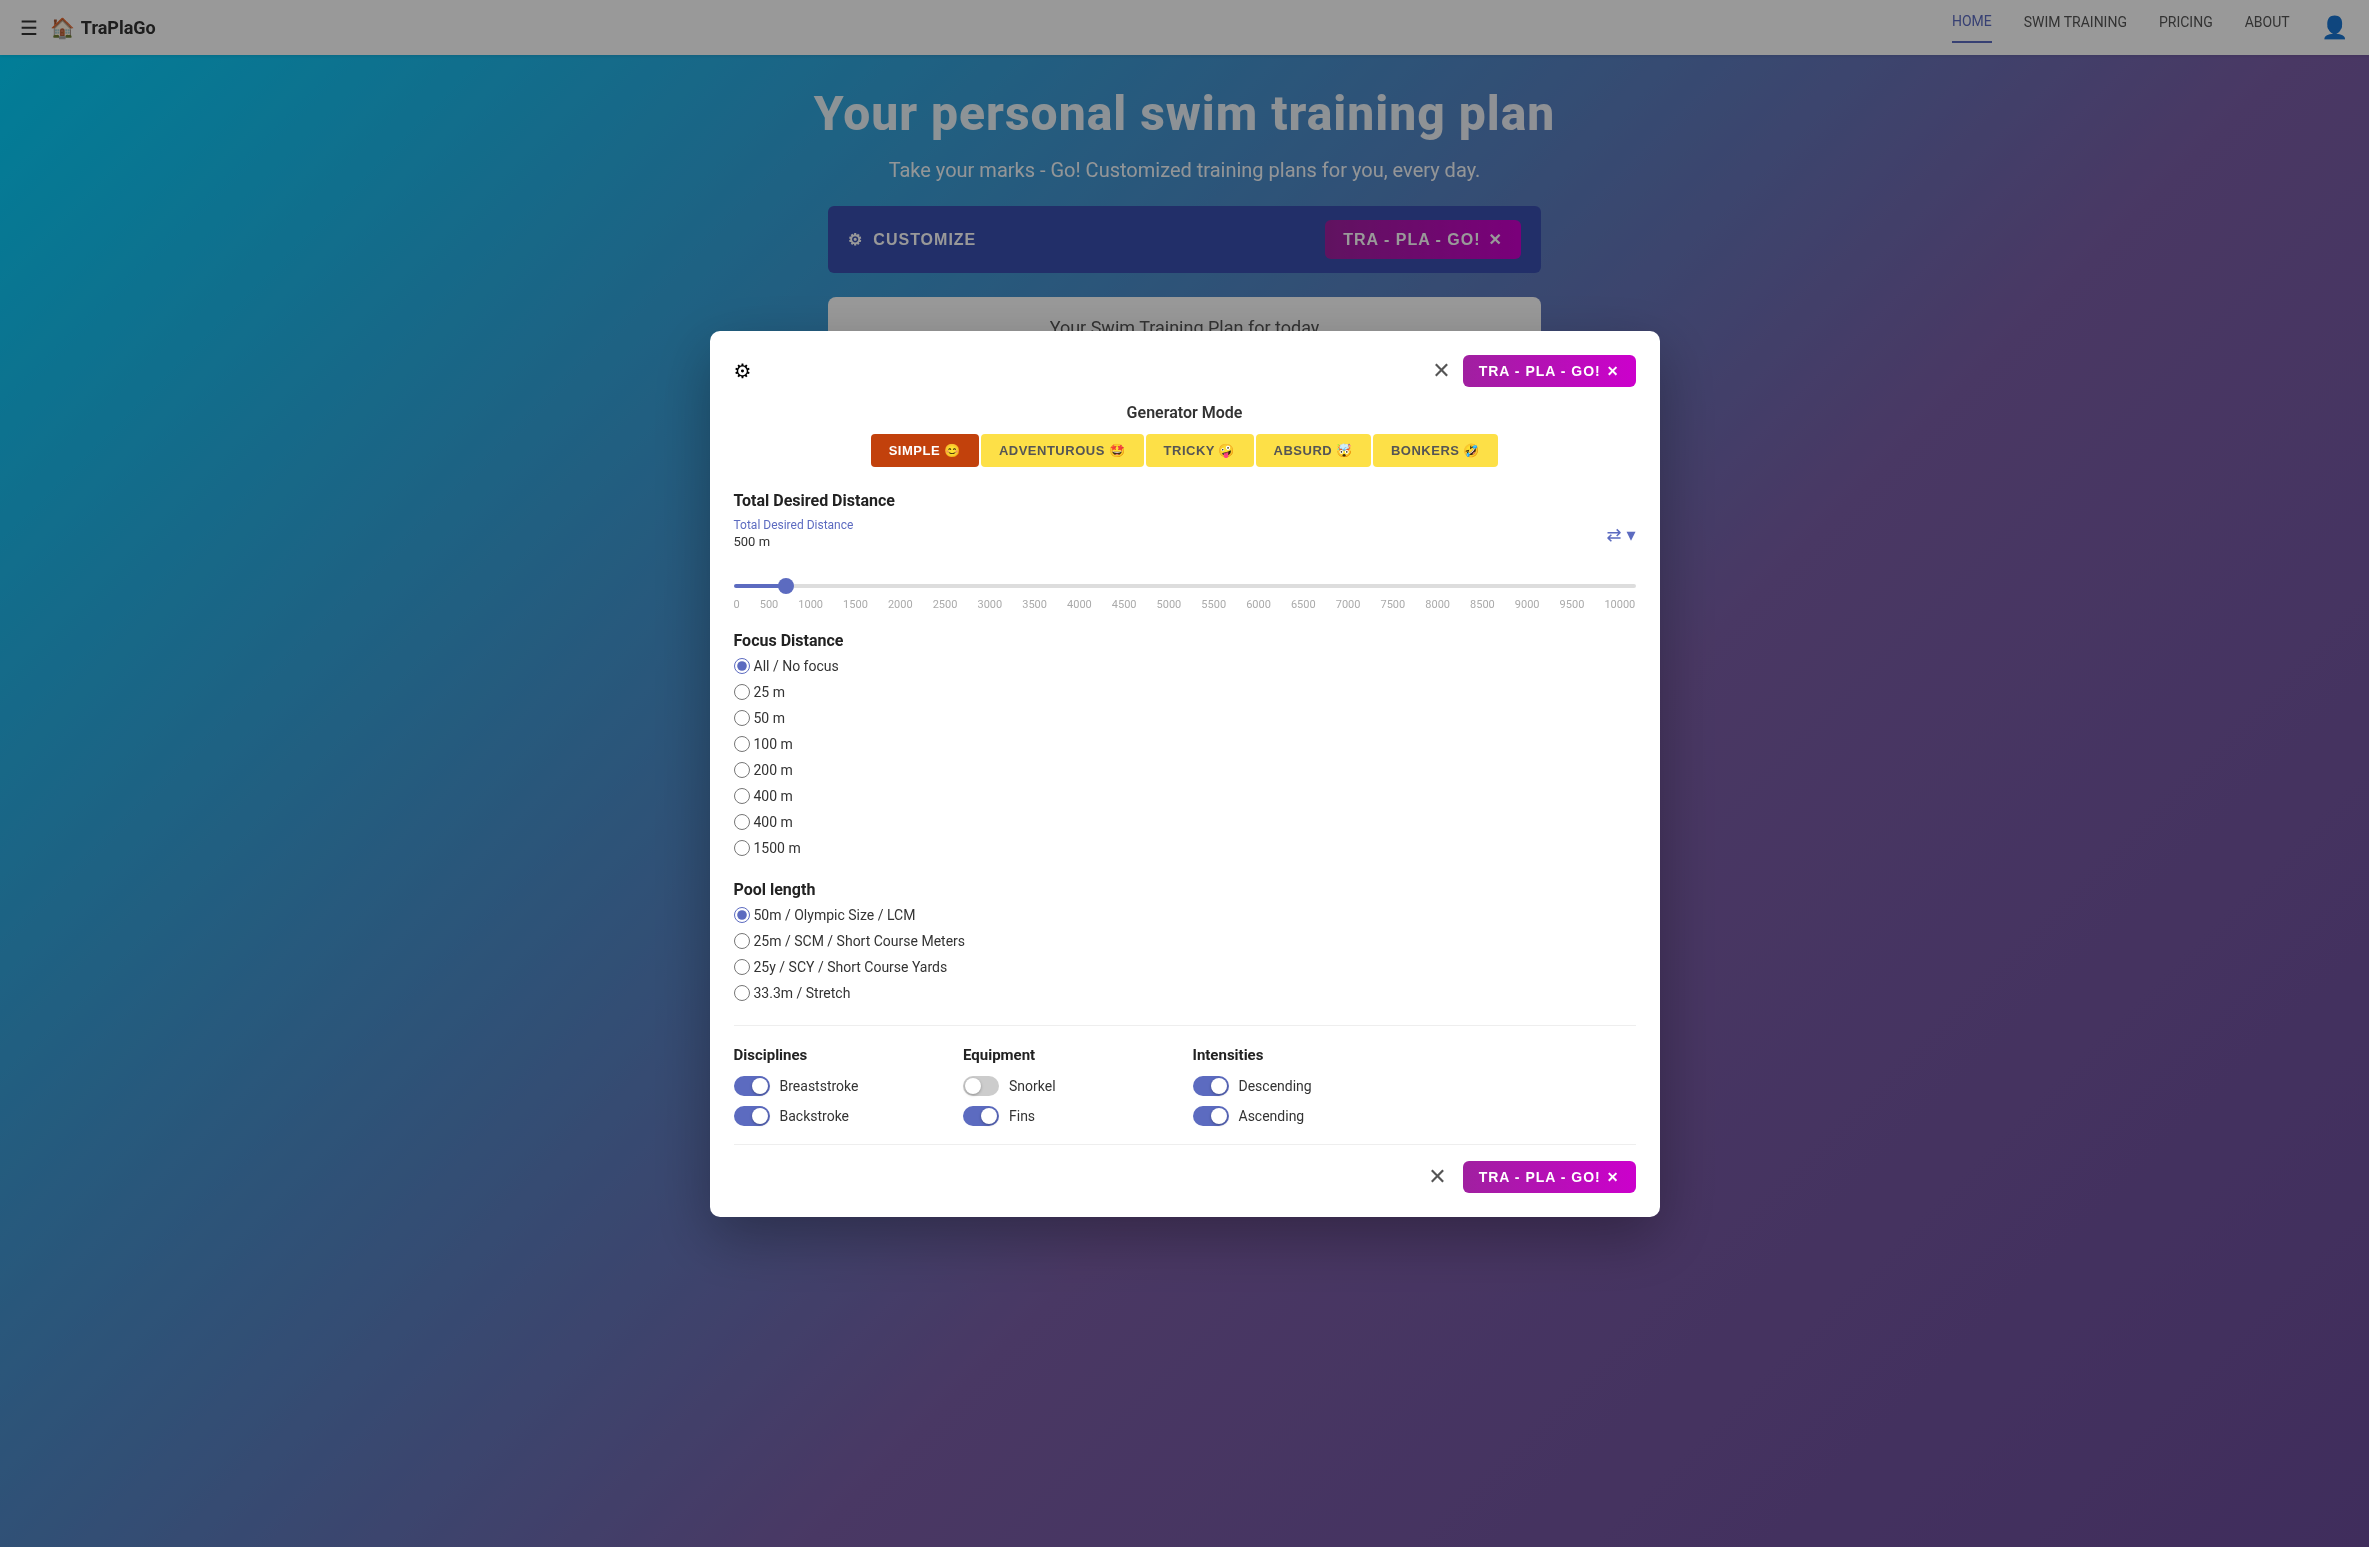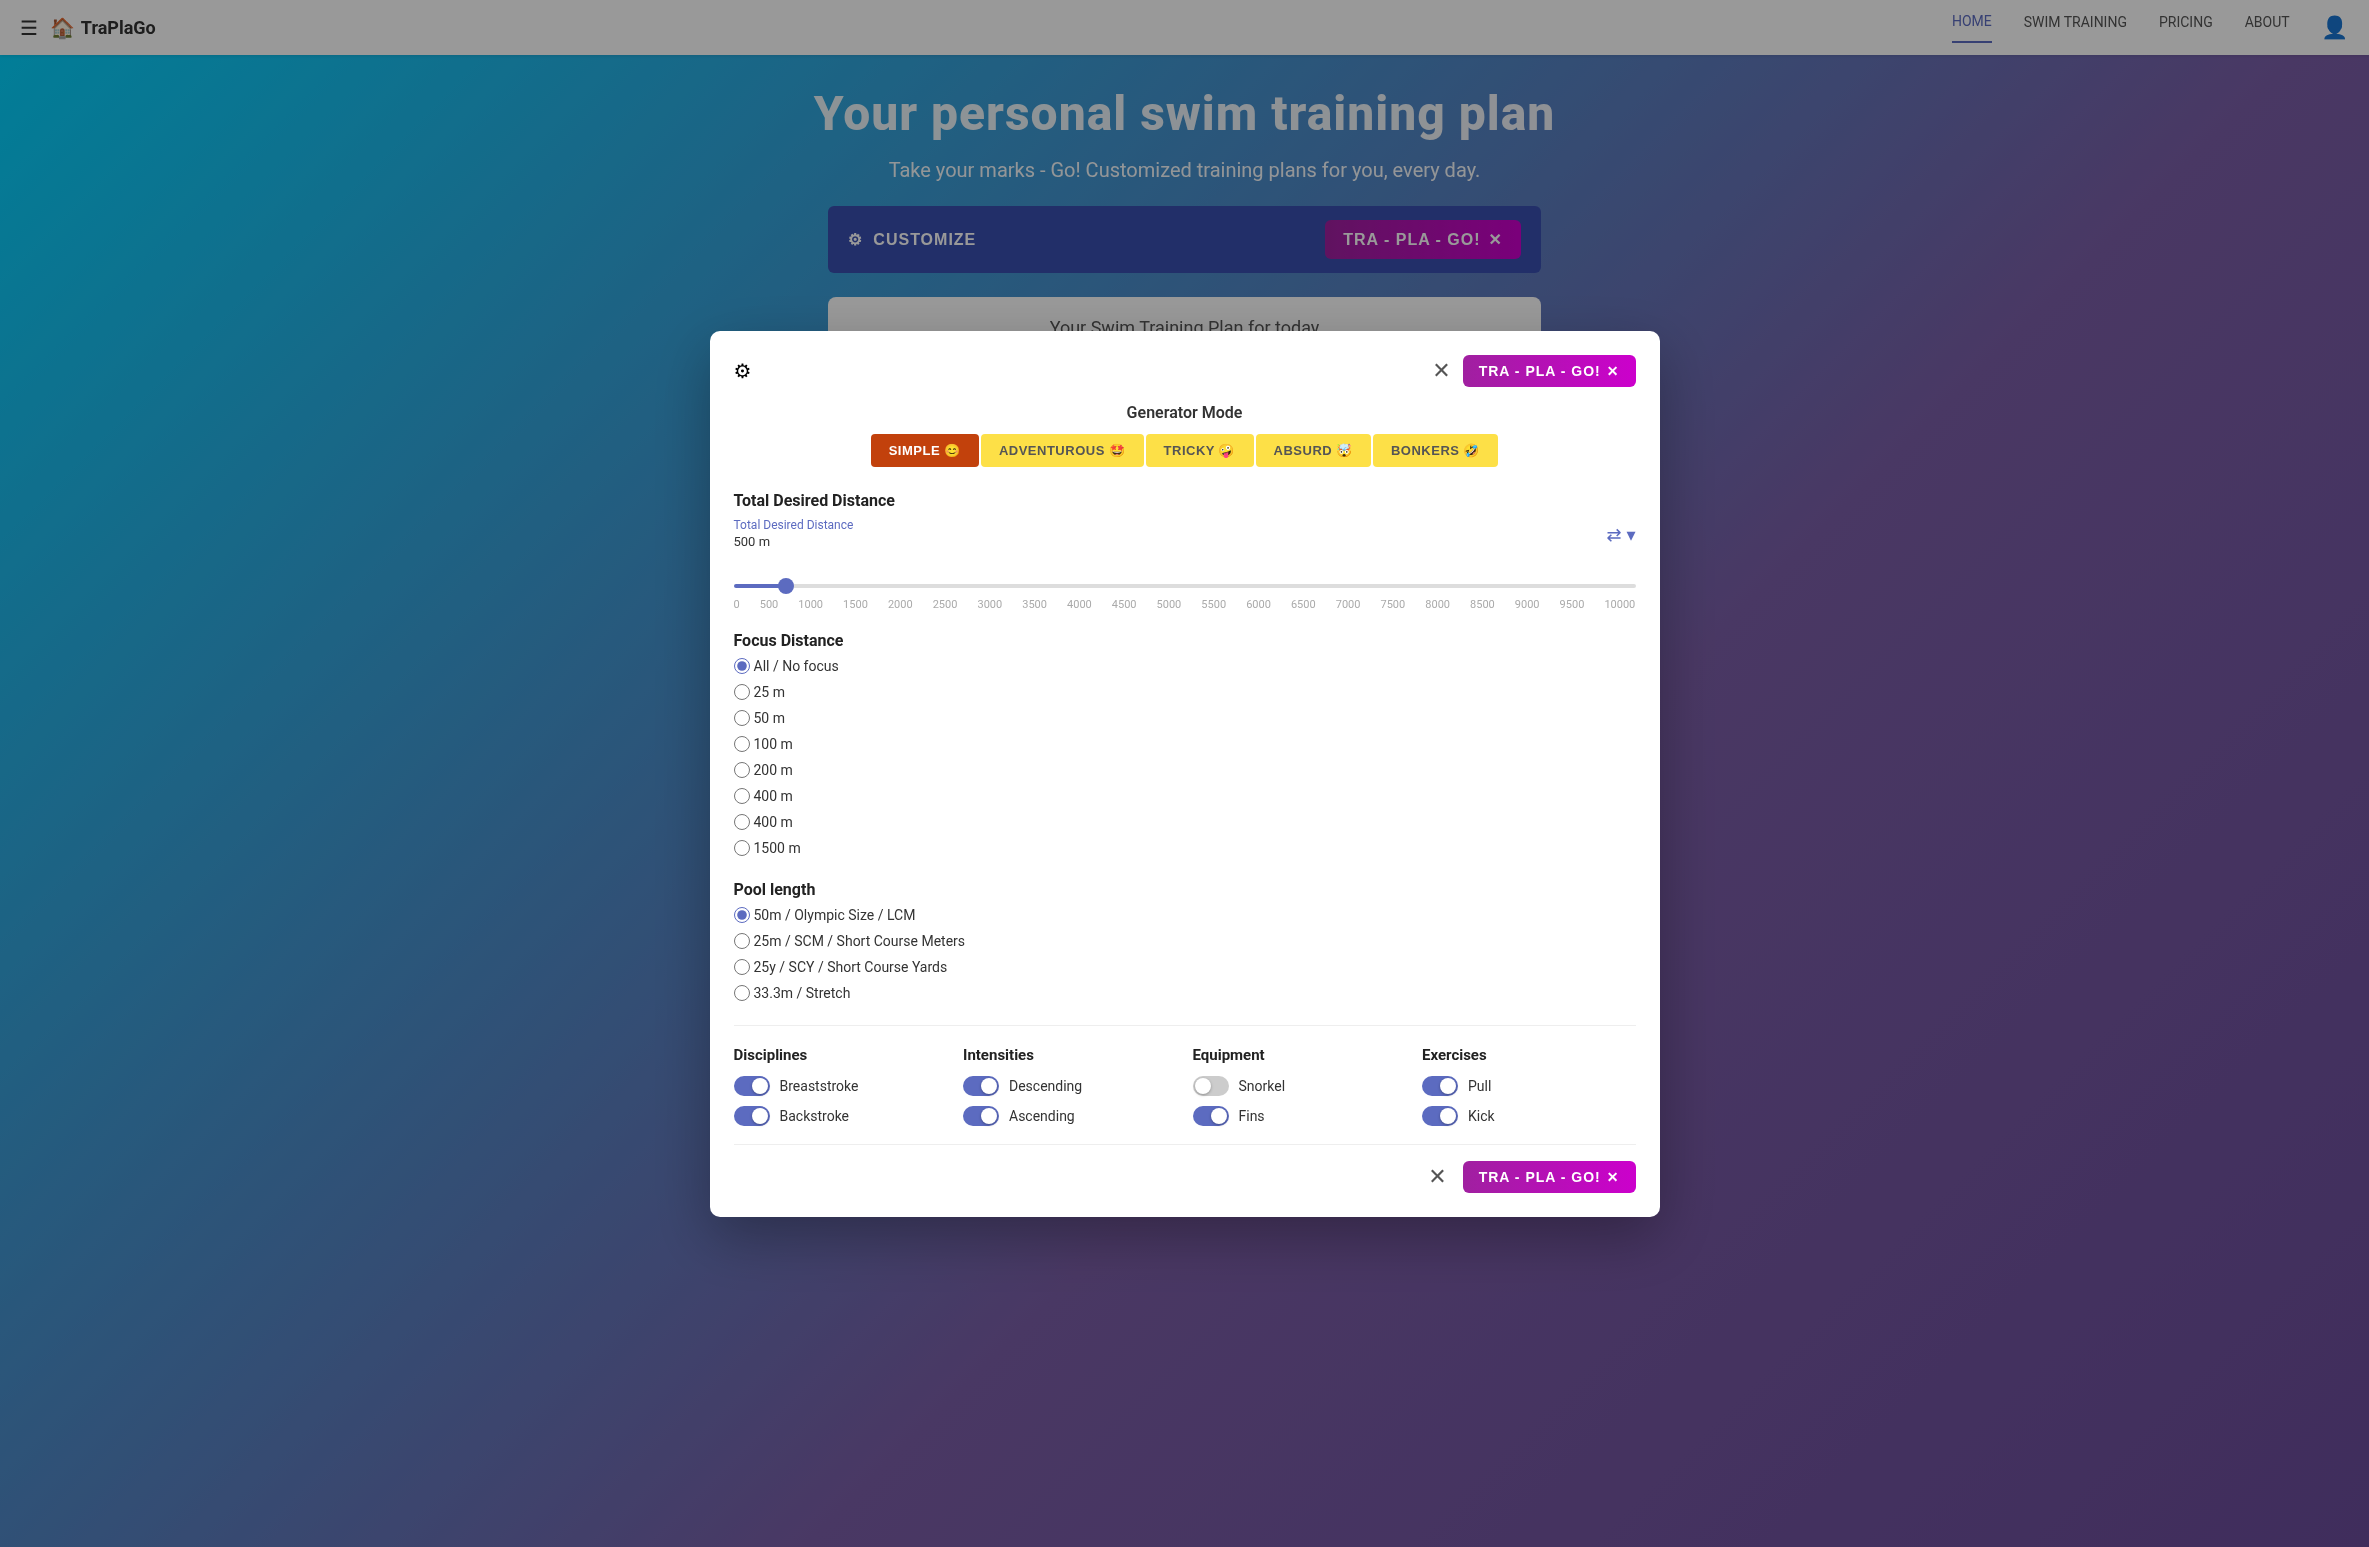--- a/index.html
+++ b/index.html
@@ -531,72 +531,55 @@
         <div class="toggle-item">
           <div class="toggle">
             <div class="toggle-track on"></div>
             <div class="toggle-thumb on"></div>
           </div>
           <span>Backstroke</span>
         </div>
       </div>
 
       <div>
+        <div class="col-section-title">Equipment</div>
+        <div class="toggle-item">
+          <div class="toggle">
+            <div class="toggle-track" style="background:#ccc;"></div>
+            <div class="toggle-thumb off"></div>
+          </div>
+          <span>Snorkel</span>
+        </div>
+        <div class="toggle-item">
+          <div class="toggle">
+            <div class="toggle-track on"></div>
+            <div class="toggle-thumb on"></div>
+          </div>
+          <span>Fins</span>
+        </div>
+      </div>
+
+      <div>
         <div class="col-section-title">Intensities</div>
         <div class="toggle-item">
           <div class="toggle">
             <div class="toggle-track on"></div>
             <div class="toggle-thumb on"></div>
           </div>
           <span>Descending</span>
         </div>
         <div class="toggle-item">
           <div class="toggle">
             <div class="toggle-track on"></div>
             <div class="toggle-thumb on"></div>
           </div>
           <span>Ascending</span>
         </div>
       </div>
 
-      <div>
-        <div class="col-section-title">Equipment</div>
-        <div class="toggle-item">
-          <div class="toggle">
-            <div class="toggle-track" style="background:#ccc;"></div>
-            <div class="toggle-thumb off"></div>
-          </div>
-          <span>Snorkel</span>
-        </div>
-        <div class="toggle-item">
-          <div class="toggle">
-            <div class="toggle-track on"></div>
-            <div class="toggle-thumb on"></div>
-          </div>
-          <span>Fins</span>
-        </div>
-      </div>
-
-      <div>
-        <div class="col-section-title">Exercises</div>
-        <div class="toggle-item">
-          <div class="toggle">
-            <div class="toggle-track on"></div>
-            <div class="toggle-thumb on"></div>
-          </div>
-          <span>Pull</span>
-        </div>
-        <div class="toggle-item">
-          <div class="toggle">
-            <div class="toggle-track on"></div>
-            <div class="toggle-thumb on"></div>
-          </div>
-          <span>Kick</span>
-        </div>
-      </div>
     </div>
 
     <div class="modal-footer">
       <button class="footer-close-btn">✕</button>
       <button class="modal-tra-pla-go">
         <span>TRA - PLA - GO!</span>
         <span>✕</span>
       </button>
     </div>
 

